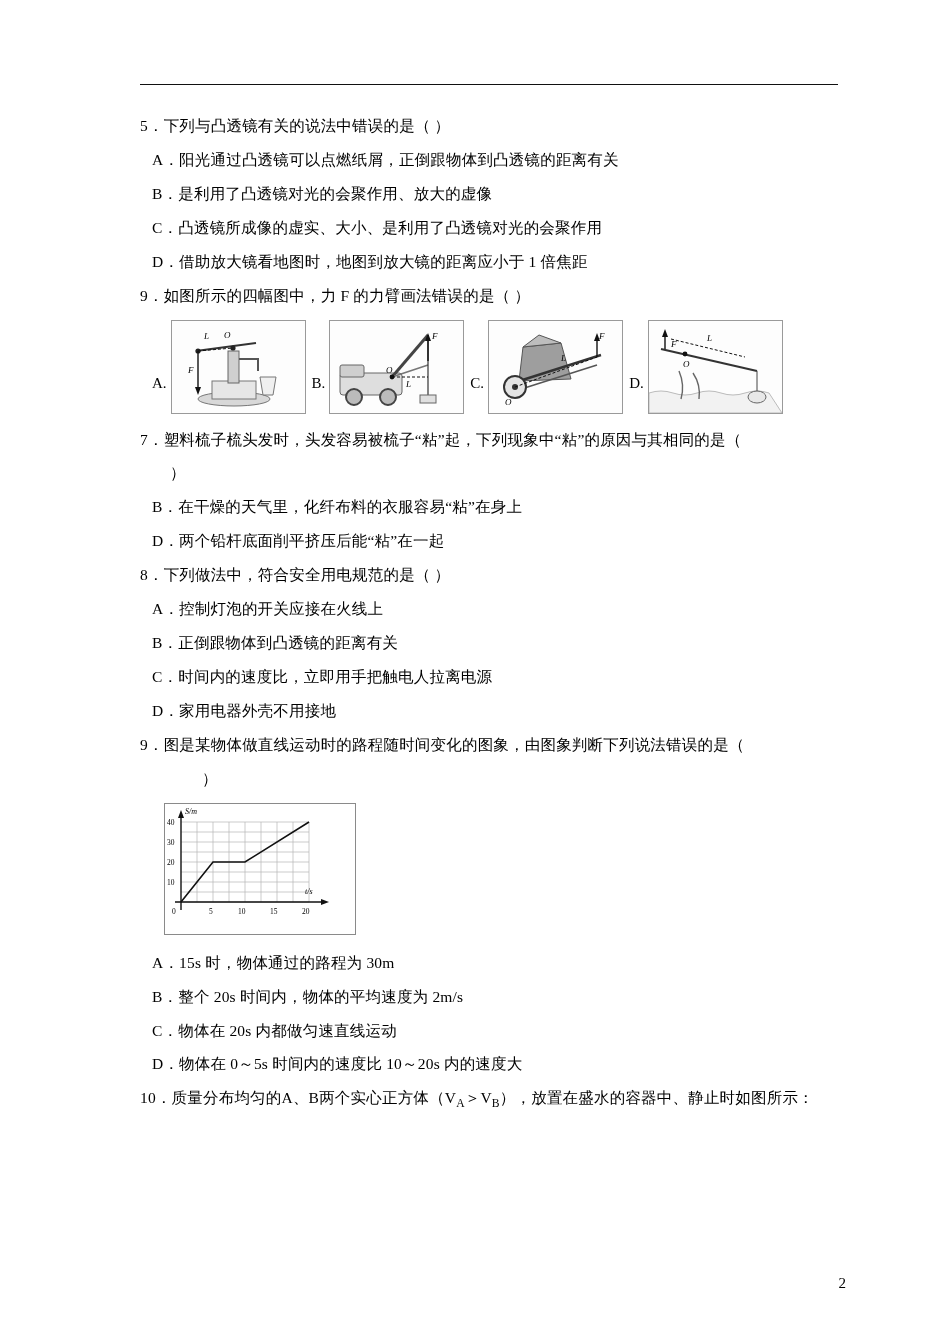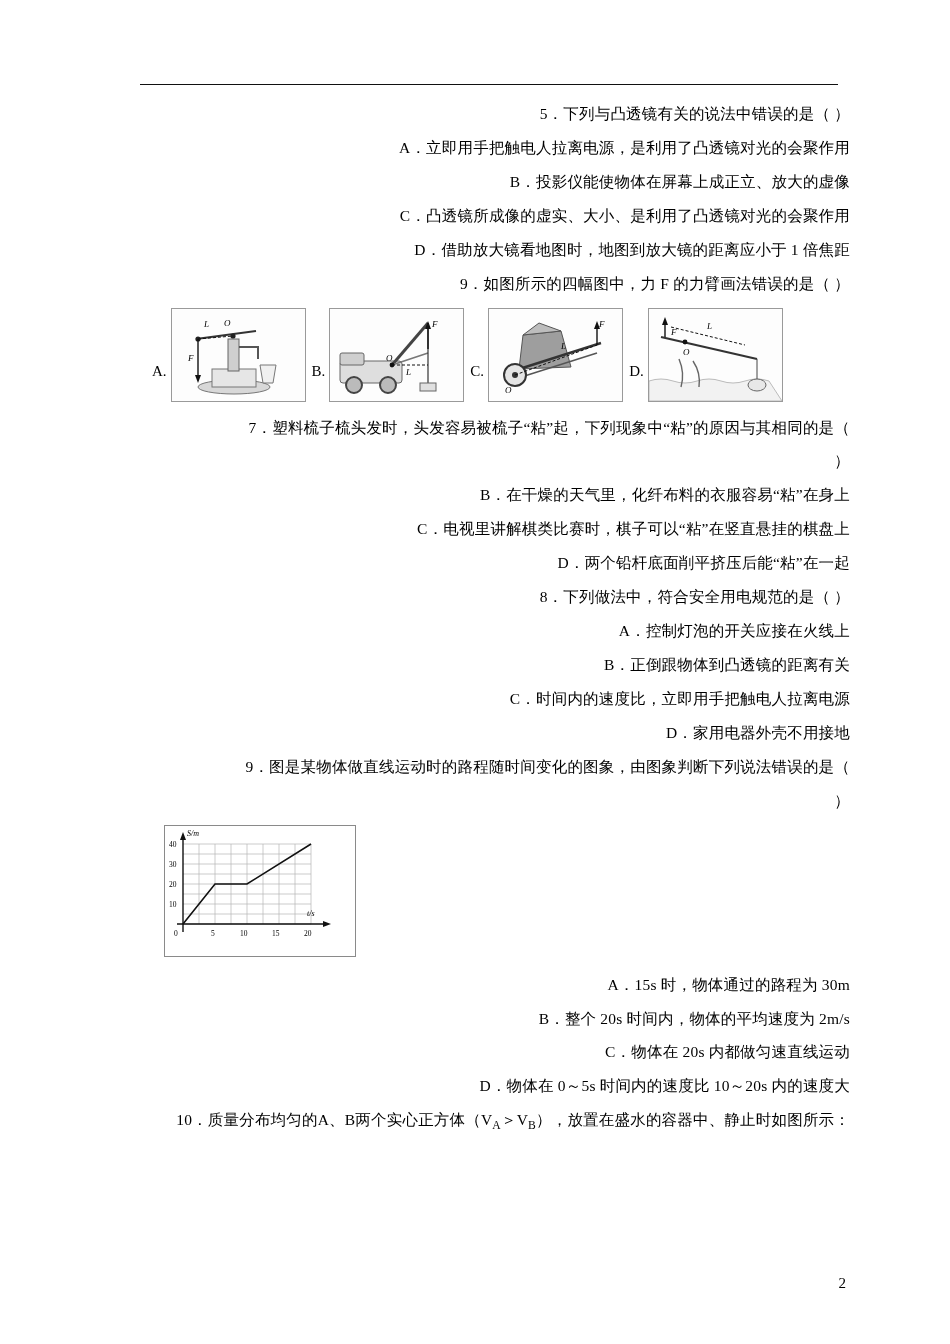--- a/index.html
+++ b/index.html
@@ -26,22 +26,21 @@
     position: absolute;
     left: 140px;
     right: 112px;
     top: 84px;
     border-top: 1.5px solid #111;
   }
   .content {
     position: absolute;
     left: 140px;
     right: 100px;
-    top: 104px;
-    text-align: right;
+    top: 116px;
   }
   .q-line {
     font-size: 15.5px;
     line-height: 1.35;
     margin: 0 0 13px 0;
     letter-spacing: 0.2px;
   }
   .q-stem {
     margin-bottom: 13px;
   }
@@ -107,22 +106,22 @@
 </head>
 <body>
 
 <div class="page">
 
   <div class="top-rule"></div>
 
   <div class="content">
 
     <div class="q-line q-stem">5．下列与凸透镜有关的说法中错误的是（      ）</div>
-    <div class="opt opt-indent">A．立即用手把触电人拉离电源，是利用了凸透镜对光的会聚作用</div>
-    <div class="opt opt-indent">B．投影仪能使物体在屏幕上成正立、放大的虚像</div>
+    <div class="opt opt-indent">A．阳光通过凸透镜可以点燃纸屑，正倒跟物体到凸透镜的距离有关</div>
+    <div class="opt opt-indent">B．是利用了凸透镜对光的会聚作用、放大的虚像</div>
     <div class="opt opt-indent">C．凸透镜所成像的虚实、大小、是利用了凸透镜对光的会聚作用</div>
     <div class="opt opt-indent">D．借助放大镜看地图时，地图到放大镜的距离应小于 1 倍焦距</div>
 
     <div class="q-line q-stem">9．如图所示的四幅图中，力 F 的力臂画法错误的是（      ）</div>
 
     <div class="fig-row">
 
       <div class="fig-item">
         <span class="fig-label">A.</span>
         <div class="fig-box">
@@ -228,21 +227,20 @@
             <text x="34" y="46" font-size="9" font-family="Liberation Serif, serif" font-style="italic">O</text>
           </svg>
         </div>
       </div>
 
     </div>
 
     <div class="q-line">7．塑料梳子梳头发时，头发容易被梳子“粘”起，下列现象中“粘”的原因与其相同的是（</div>
     <div class="q-line wrap-indent">）</div>
     <div class="opt opt-indent">B．在干燥的天气里，化纤布料的衣服容易“粘”在身上</div>
-    <div class="opt opt-indent">C．电视里讲解棋类比赛时，棋子可以“粘”在竖直悬挂的棋盘上</div>
     <div class="opt opt-indent">D．两个铅杆底面削平挤压后能“粘”在一起</div>
 
     <div class="q-line q-stem">8．下列做法中，符合安全用电规范的是（      ）</div>
     <div class="opt opt-indent">A．控制灯泡的开关应接在火线上</div>
     <div class="opt opt-indent">B．正倒跟物体到凸透镜的距离有关</div>
     <div class="opt opt-indent">C．时间内的速度比，立即用手把触电人拉离电源</div>
     <div class="opt opt-indent">D．家用电器外壳不用接地</div>
 
     <div class="q-line">9．图是某物体做直线运动时的路程随时间变化的图象，由图象判断下列说法错误的是（</div>
     <div class="q-line wrap-indent" style="padding-left:62px;">）</div>

